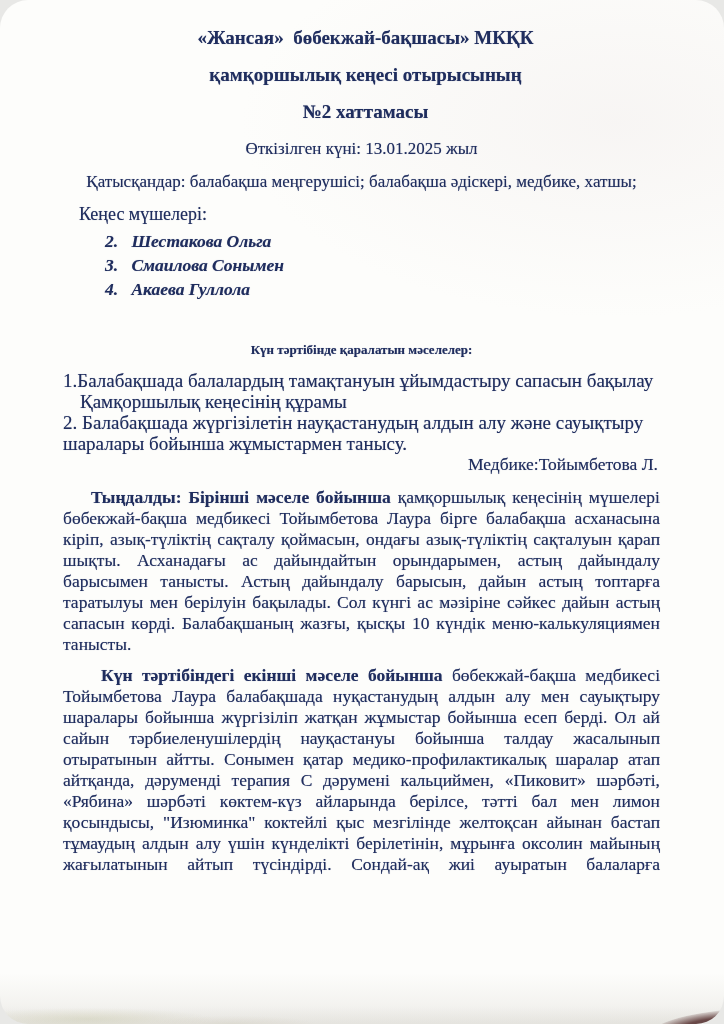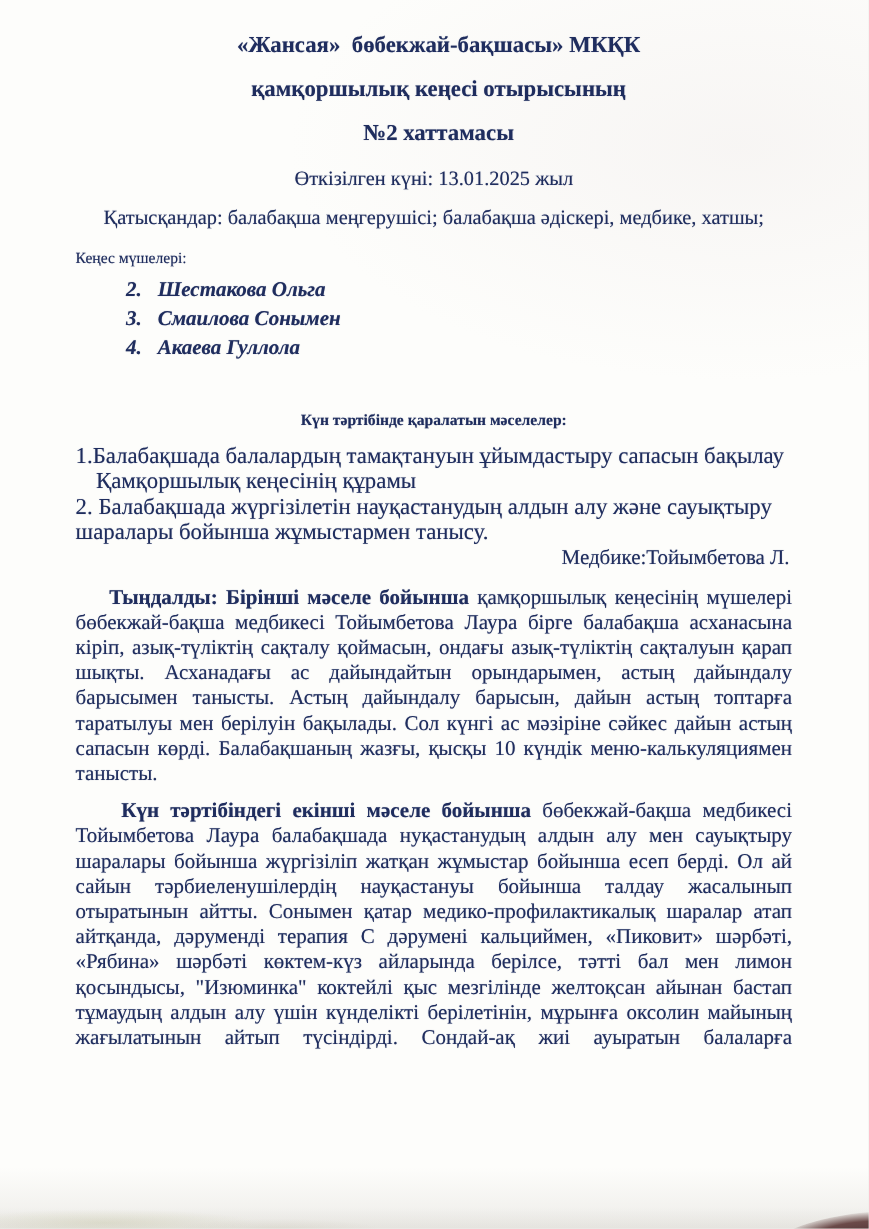--- a/index.html
+++ b/index.html
@@ -17,20 +17,21 @@
     padding: 27px 64px 0 63px;
     overflow: hidden;
     color: var(--ink, #1f2d5e);
     background:
       radial-gradient(ellipse 180px 16px at 12% 99.5%, rgba(186,186,140,0.28), rgba(186,186,140,0) 70%),
       radial-gradient(ellipse 120px 12px at 32% 100%, rgba(190,185,160,0.20), rgba(190,185,160,0) 70%),
       radial-gradient(ellipse 500px 260px at 85% 12%, rgba(230,222,222,0.25), rgba(230,222,222,0) 75%),
       linear-gradient(to bottom, rgba(255,255,255,0) 95%, rgba(168,162,150,0.18) 100%),
       #fdfdfb;
     text-shadow: 0 0 0.7px rgba(31,45,94,0.55);
+    border-radius: 28px;
   }
   
   .title { text-align: center; margin-left: 8px; }
   .t-line {
     font-weight: bold;
     font-size: 19px;
     line-height: 21px;
     margin: 0 0 16px 0;
     white-space: pre;
   }
@@ -38,23 +39,23 @@
   
   .meta-line {
     font-size: 17px;
     line-height: 21px;
     margin: 0 0 12px 0;
     white-space: nowrap;
     text-align: center;
   }
   
   .members-label {
-    font-size: 13px;
+    font-size: 18px;
     line-height: 21px;
-    margin: 2px 0 4px 0;
+    margin: 2px 0 4px 16px;
   }
   .members-list {
     list-style: none;
     margin: 0;
     padding: 0 0 0 42px;
   }
   .member {
     font-size: 17.5px;
     line-height: 24px;
     font-weight: bold;

